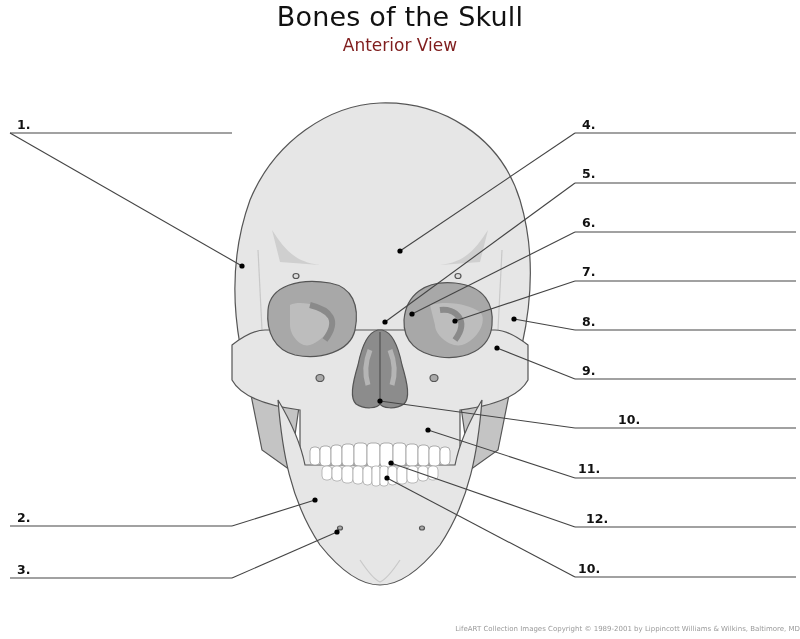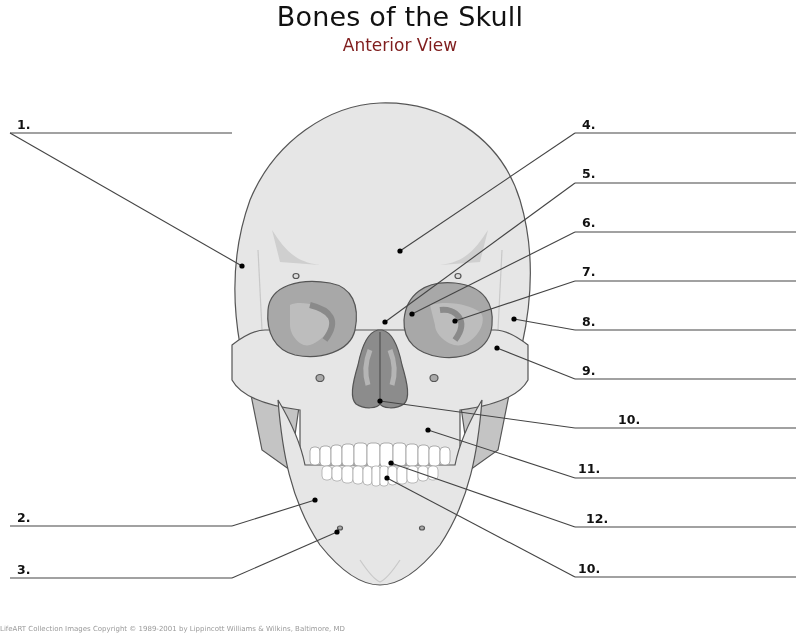--- a/index.html
+++ b/index.html
@@ -1,20 +1,20 @@
 <!DOCTYPE html>
 <html><head>
 <meta charset="utf-8">
 <style>
   html, body { margin:0; padding:0; background:#ffffff; }
   body { width:800px; height:639px; position:relative; overflow:hidden; font-family:"DejaVu Sans", sans-serif; }
   .title { position:absolute; left:0; width:800px; top:1px; text-align:center; font-size:27px; color:#111; letter-spacing:0.2px; }
   .subtitle { position:absolute; left:0; width:800px; top:35px; text-align:center; font-size:17px; color:#7f1d1d; }
   .lbl { position:absolute; font-size:12.5px; font-weight:bold; color:#111; }
-  .copyright { position:absolute; left:0; width:800px; top:625px; text-align:left; font-size:7px; color:#9a9a9a; }
+  .copyright { position:absolute; left:0; width:800px; top:625px; text-align:right; font-size:7px; color:#9a9a9a; }
   svg { position:absolute; left:0; top:0; }
 </style>
 </head>
 <body>
 
 <div class="title">Bones of the Skull</div>
 <div class="subtitle">Anterior View</div>
 
 <svg width="800" height="639" viewBox="0 0 800 639">
 

